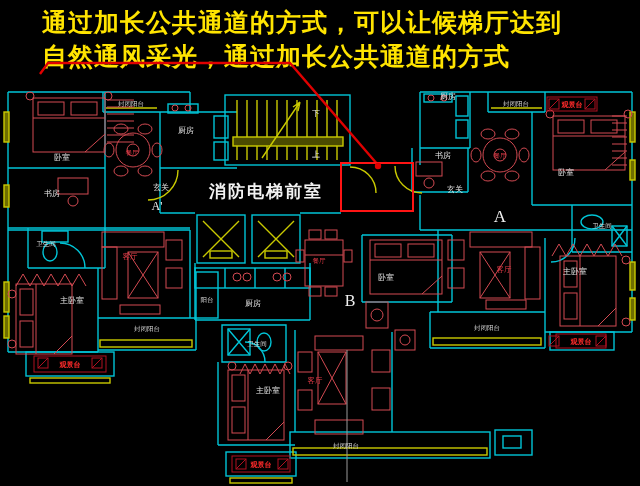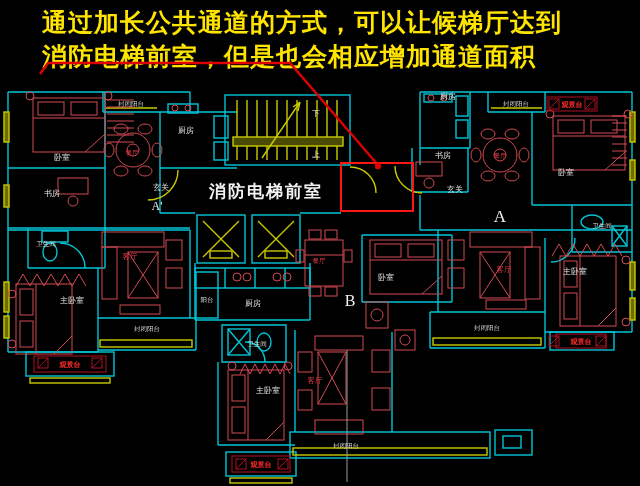--- a/index.html
+++ b/index.html
@@ -17,21 +17,21 @@
   .mark{fill:#f0f0f0;font-family:"Liberation Serif",serif;text-anchor:middle;}
   .big{fill:#f2f2f2;font-size:17px;font-weight:bold;letter-spacing:2px;}
 </style>
 </head>
 <body>
 
 <div class="stage">
 
   <div class="title">
     <div>通过加长公共通道的方式，可以让候梯厅达到</div>
-    <div>消防电梯前室，但是也会相应增加通道面积</div>
+    <div>自然通风采光，通过加长公共通道的方式</div>
   </div>
 
   <svg width="640" height="486" viewBox="0 0 640 486">
     <defs>
       <g id="bedH" stroke="#d34a52" fill="none">
         <rect x="0" y="0" width="72" height="54"></rect>
         <rect x="5" y="4" width="26" height="13"></rect>
         <rect x="38" y="4" width="26" height="13"></rect>
         <path d="M0,20 H72 M52,54 L72,36"></path>
       </g>

